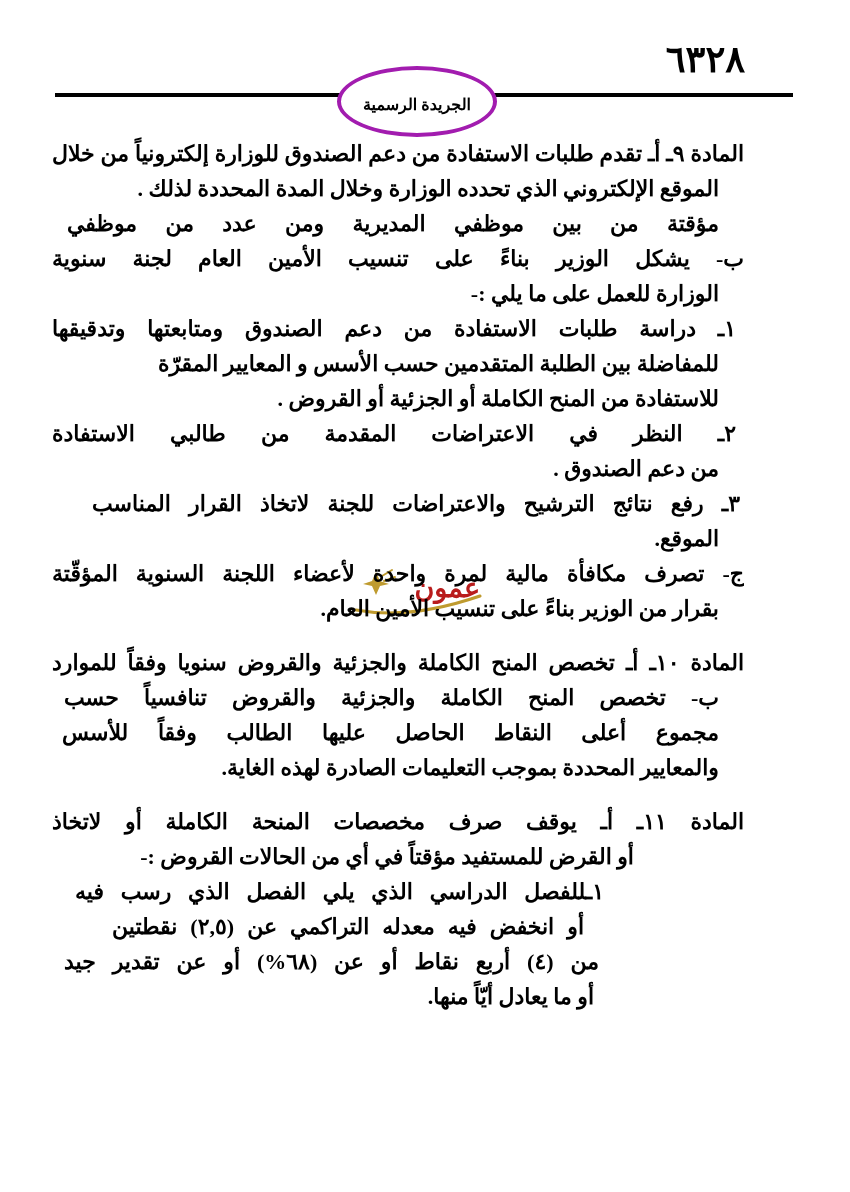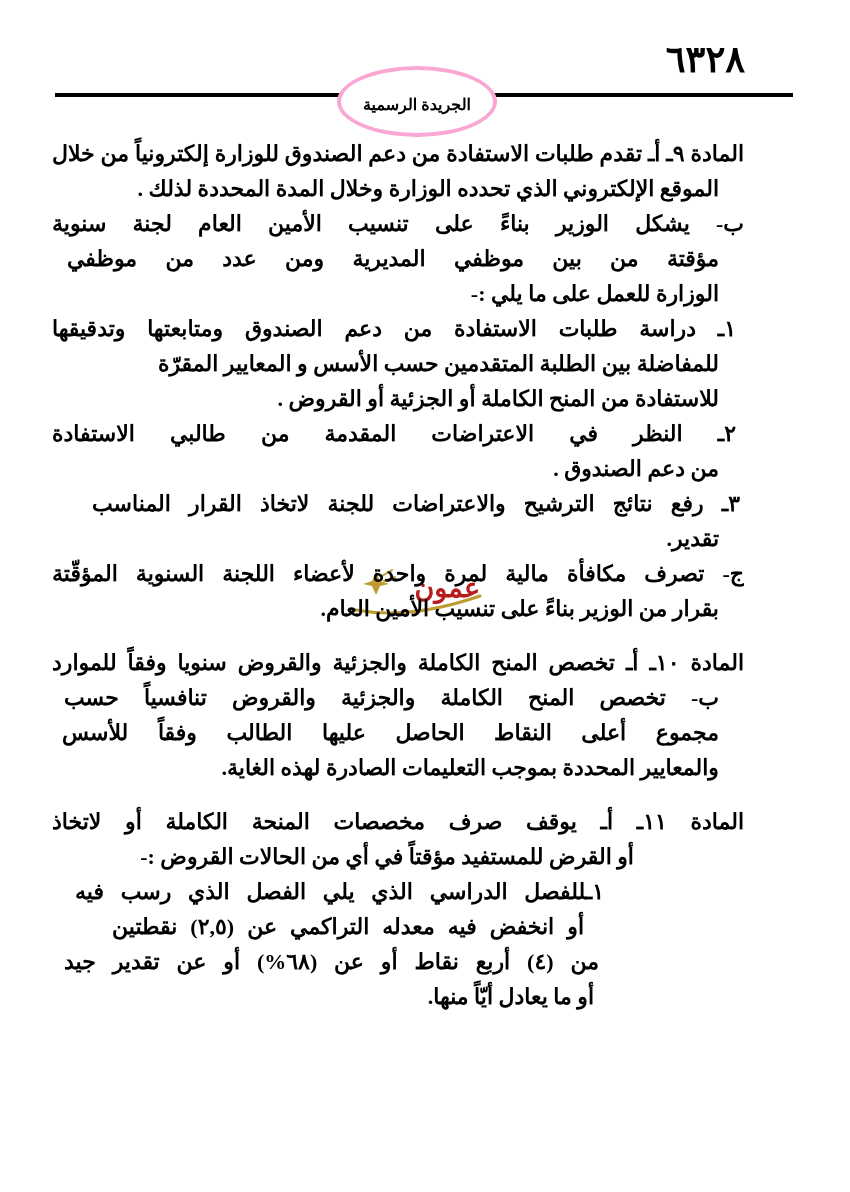--- a/index.html
+++ b/index.html
@@ -16,21 +16,21 @@
     position:absolute;top:38px;left:648px;width:115px;
     text-align:center;font-size:37px;font-weight:bold;
     letter-spacing:5px;direction:rtl;
   }
   .header-rule{
     position:absolute;top:93px;left:55px;width:738px;height:4px;
     background:#000;
   }
   .gazette-oval{
     position:absolute;top:66px;left:337px;width:152px;height:58px;
-    border:4px solid #f9a8d4;border-radius:50%;background:#fff;
+    border:4px solid #a21caf;border-radius:50%;background:#fff;
     display:flex;align-items:center;justify-content:center;
     padding-top:5px;z-index:3;
   }
   .gazette-oval span{
     font-size:16px;font-weight:bold;direction:rtl;
   }
   
   .doc-body{
     position:absolute;top:136px;right:106px;width:692px;
     direction:rtl;z-index:2;
@@ -77,30 +77,30 @@
       <path d="M28 4 L32 13 L41 16 L32 18 L28 27 L24 18 L15 16 L24 13 Z" fill="#bf9b2f"></path>
       <path d="M34 8 L44 2 M36 13 L47 9" fill="none" stroke="#bf9b2f" stroke-width="2" stroke-linecap="round"></path>
     </svg>
     <span class="wm-word" style="color: #b91c1c;">عمون</span>
   </div>
 
   <div class="doc-body">
     <div class="article">
         <div class="line just">المادة ٩ـ أـ تقدم طلبات الاستفادة من دعم الصندوق للوزارة إلكترونياً من خلال</div>
         <div class="line rt" style="padding-right: 25px;">الموقع الإلكتروني الذي تحدده الوزارة وخلال المدة المحددة لذلك .</div>
+        <div class="line just" style="padding-right: 25px; padding-left: 15px;">مؤقتة من بين موظفي المديرية ومن عدد من موظفي</div>
         <div class="line just">ب- يشكل الوزير بناءً على تنسيب الأمين العام لجنة سنوية</div>
-        <div class="line just" style="padding-right: 25px; padding-left: 15px;">مؤقتة من بين موظفي المديرية ومن عدد من موظفي</div>
         <div class="line rt" style="padding-right: 25px;">الوزارة للعمل على ما يلي :-</div>
         <div class="line just" style="padding-right: 8px;">١ـ دراسة طلبات الاستفادة من دعم الصندوق ومتابعتها وتدقيقها</div>
         <div class="line rt" style="padding-right: 25px;">للمفاضلة بين الطلبة المتقدمين حسب الأسس و المعايير المقرّة</div>
         <div class="line rt" style="padding-right: 25px;">للاستفادة من المنح الكاملة أو الجزئية أو القروض .</div>
         <div class="line just" style="padding-right: 8px;">٢ـ النظر في الاعتراضات المقدمة من طالبي الاستفادة</div>
         <div class="line rt" style="padding-right: 25px;">من دعم الصندوق .</div>
         <div class="line just" style="padding-right: 4px; padding-left: 40px;">٣ـ رفع نتائج الترشيح والاعتراضات  للجنة لاتخاذ القرار المناسب</div>
-        <div class="line rt" style="padding-right: 25px;">تقدير.</div>
+        <div class="line rt" style="padding-right: 25px;">الموقع.</div>
         <div class="line just">ج- تصرف مكافأة مالية لمرة واحدة لأعضاء اللجنة السنوية المؤقّتة</div>
         <div class="line rt" style="padding-right: 25px;">بقرار من الوزير بناءً على تنسيب الأمين العام.</div>
       </div>
     <div class="article">
         <div class="line just">المادة ١٠ـ أـ تخصص المنح الكاملة والجزئية والقروض سنويا وفقاً للموارد</div>
         <div class="line just" style="padding-right: 25px; padding-left: 12px;">ب- تخصص المنح الكاملة والجزئية والقروض تنافسياً حسب</div>
         <div class="line just" style="padding-right: 25px; padding-left: 10px;">مجموع أعلى النقاط الحاصل عليها الطالب وفقاً للأسس</div>
         <div class="line rt" style="padding-right: 25px;">والمعايير المحددة بموجب التعليمات الصادرة لهذه الغاية.</div>
       </div>
     <div class="article">

